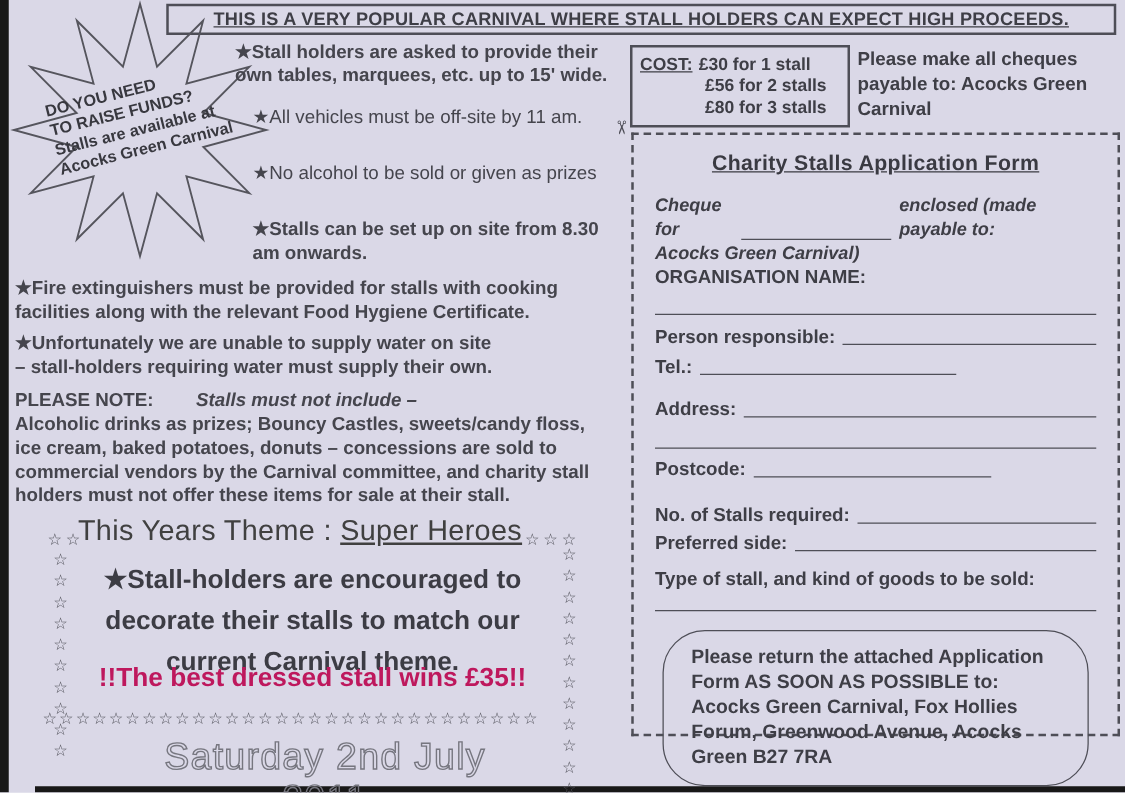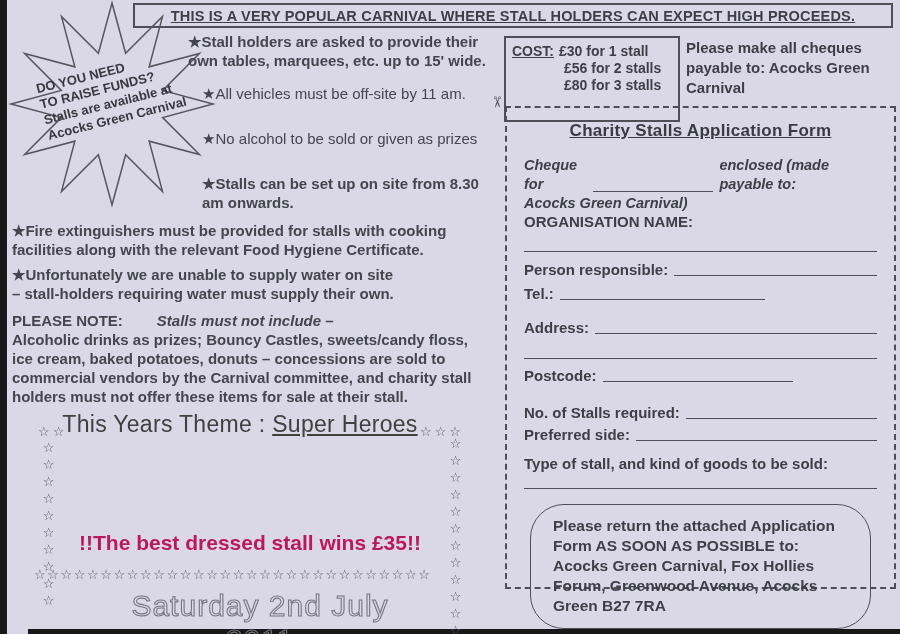--- a/index.html
+++ b/index.html
@@ -71,21 +71,21 @@
     font-size:13px; color:#55555e; letter-spacing:1.6px; white-space:nowrap;
   }
   .date {
     position:absolute; left:95px; top:589px; width:330px; text-align:center;
     font-size:30px; letter-spacing:1px;
     color:transparent; -webkit-text-stroke:1.1px #76767f;
   }
 
   
   .cost-box {
-    position:absolute; left:504px; top:36px; width:176px; height:86px;
+    position:absolute; left:504px; top:36px; width:176px; height:66px;
     border:2px solid #4e4e57; padding:5px 6px; font-size:14px; font-weight:bold; line-height:17px; color:#3e3e46;
   }
   .cost-box .r1 { display:flex; }
   .cost-box .lbl { text-decoration:underline; margin-right:5px; }
   .cost-box .r2 { padding-left:52px; }
   .cheques {
     position:absolute; left:686px; top:38px; width:210px;
     font-weight:bold; font-size:15px; line-height:20px; color:#3e3e46;
   }
 
@@ -166,20 +166,25 @@
     <div>Alcoholic drinks as prizes; Bouncy Castles, sweets/candy floss, ice cream, baked potatoes, donuts – concessions are sold to commercial vendors by the Carnival committee, and charity stall holders must not offer these items for sale at their stall.</div>
   </div>
 
   <div class="theme-heading">
     <span>This Years Theme : </span><span class="und">Super Heroes</span>
   </div>
 
   <span class="stars-h stars-hl">☆☆</span>
   <span class="stars-h stars-hr">☆☆☆</span>
 
+  <div class="big-lines">
+    <div><span>★</span><span>Stall-holders are encouraged to</span></div>
+    <div>decorate their stalls to match our</div>
+    <div>current Carnival theme.</div>
+  </div>
 
   <div class="best-line">!!The best dressed stall wins £35!!</div>
 
   <div class="star-col l">☆☆☆☆☆☆☆☆☆☆</div>
   <div class="star-col r">☆☆☆☆☆☆☆☆☆☆☆☆</div>
   <div class="star-row">☆☆☆☆☆☆☆☆☆☆☆☆☆☆☆☆☆☆☆☆☆☆☆☆☆☆☆☆☆☆</div>
 
   <div class="date">Saturday 2nd July 2011</div>
 
   <div class="cost-box">

